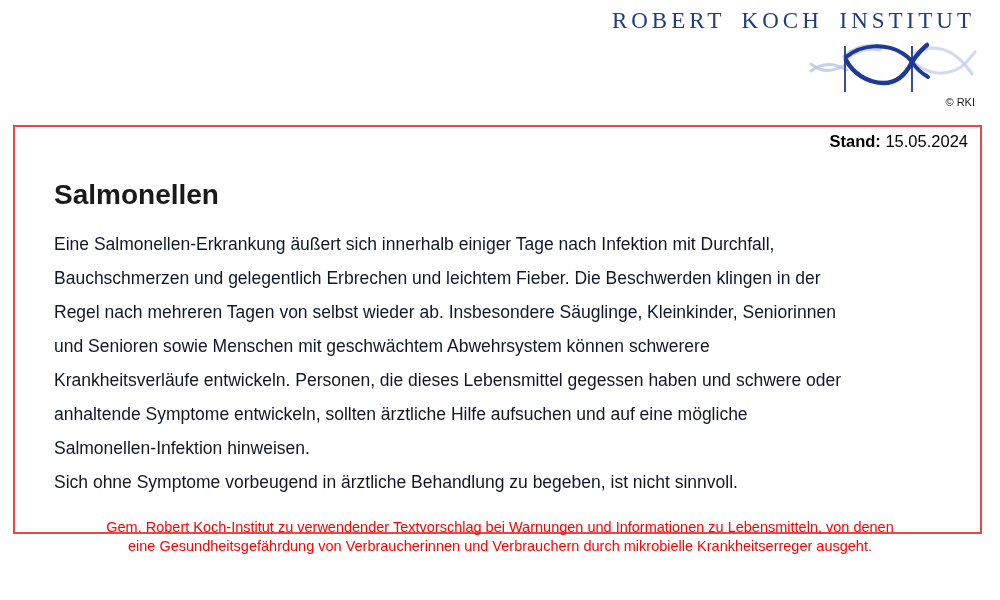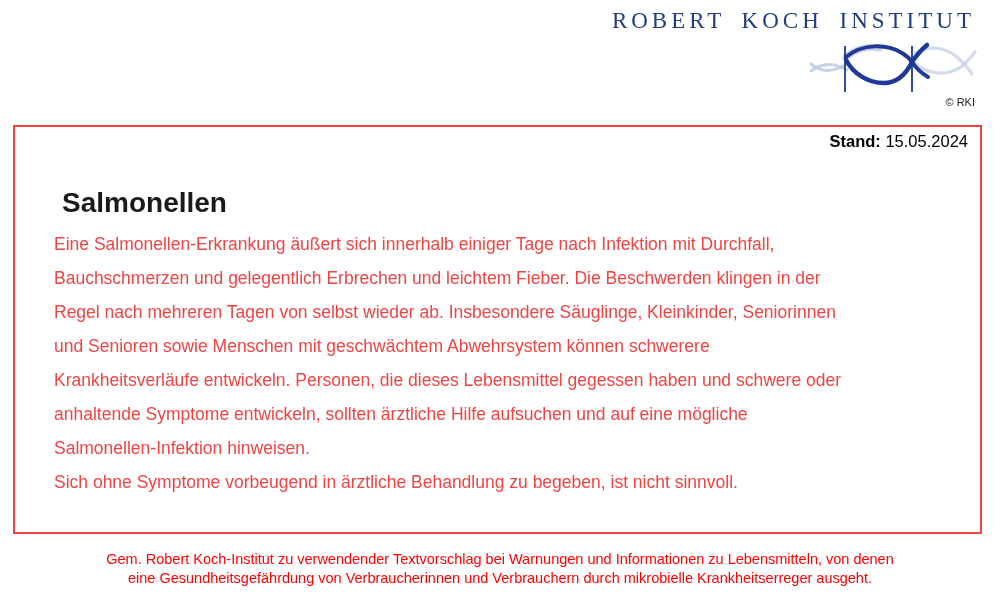--- a/index.html
+++ b/index.html
@@ -61,41 +61,41 @@
     right: 12px;
     font-size: 16.5px;
     color: #000000;
     white-space: nowrap;
   }
   .stand-line .stand-label { font-weight: bold; }
   .doc-title {
     position: absolute;
     left: 39px;
     top: 52px;
-    margin: 8px;
+    margin: 0;
     font-size: 28px;
     font-weight: bold;
     color: #1a1a1a;
   }
   .doc-body {
     position: absolute;
     left: 39px;
     top: 100px;
     width: 905px;
     font-size: 17.5px;
     line-height: 34px;
-    color: #ef4444;
+    color: #0f172a;
     white-space: pre-line;
   }
 
   
   .footer-note {
     position: absolute;
     left: 0;
-    top: 550px;
+    top: 518px;
     width: 1000px;
     text-align: center;
     font-size: 14.5px;
     line-height: 19px;
     color: #ff0000;
     white-space: pre-line;
   }
 </style>
 </head>
 <body>

